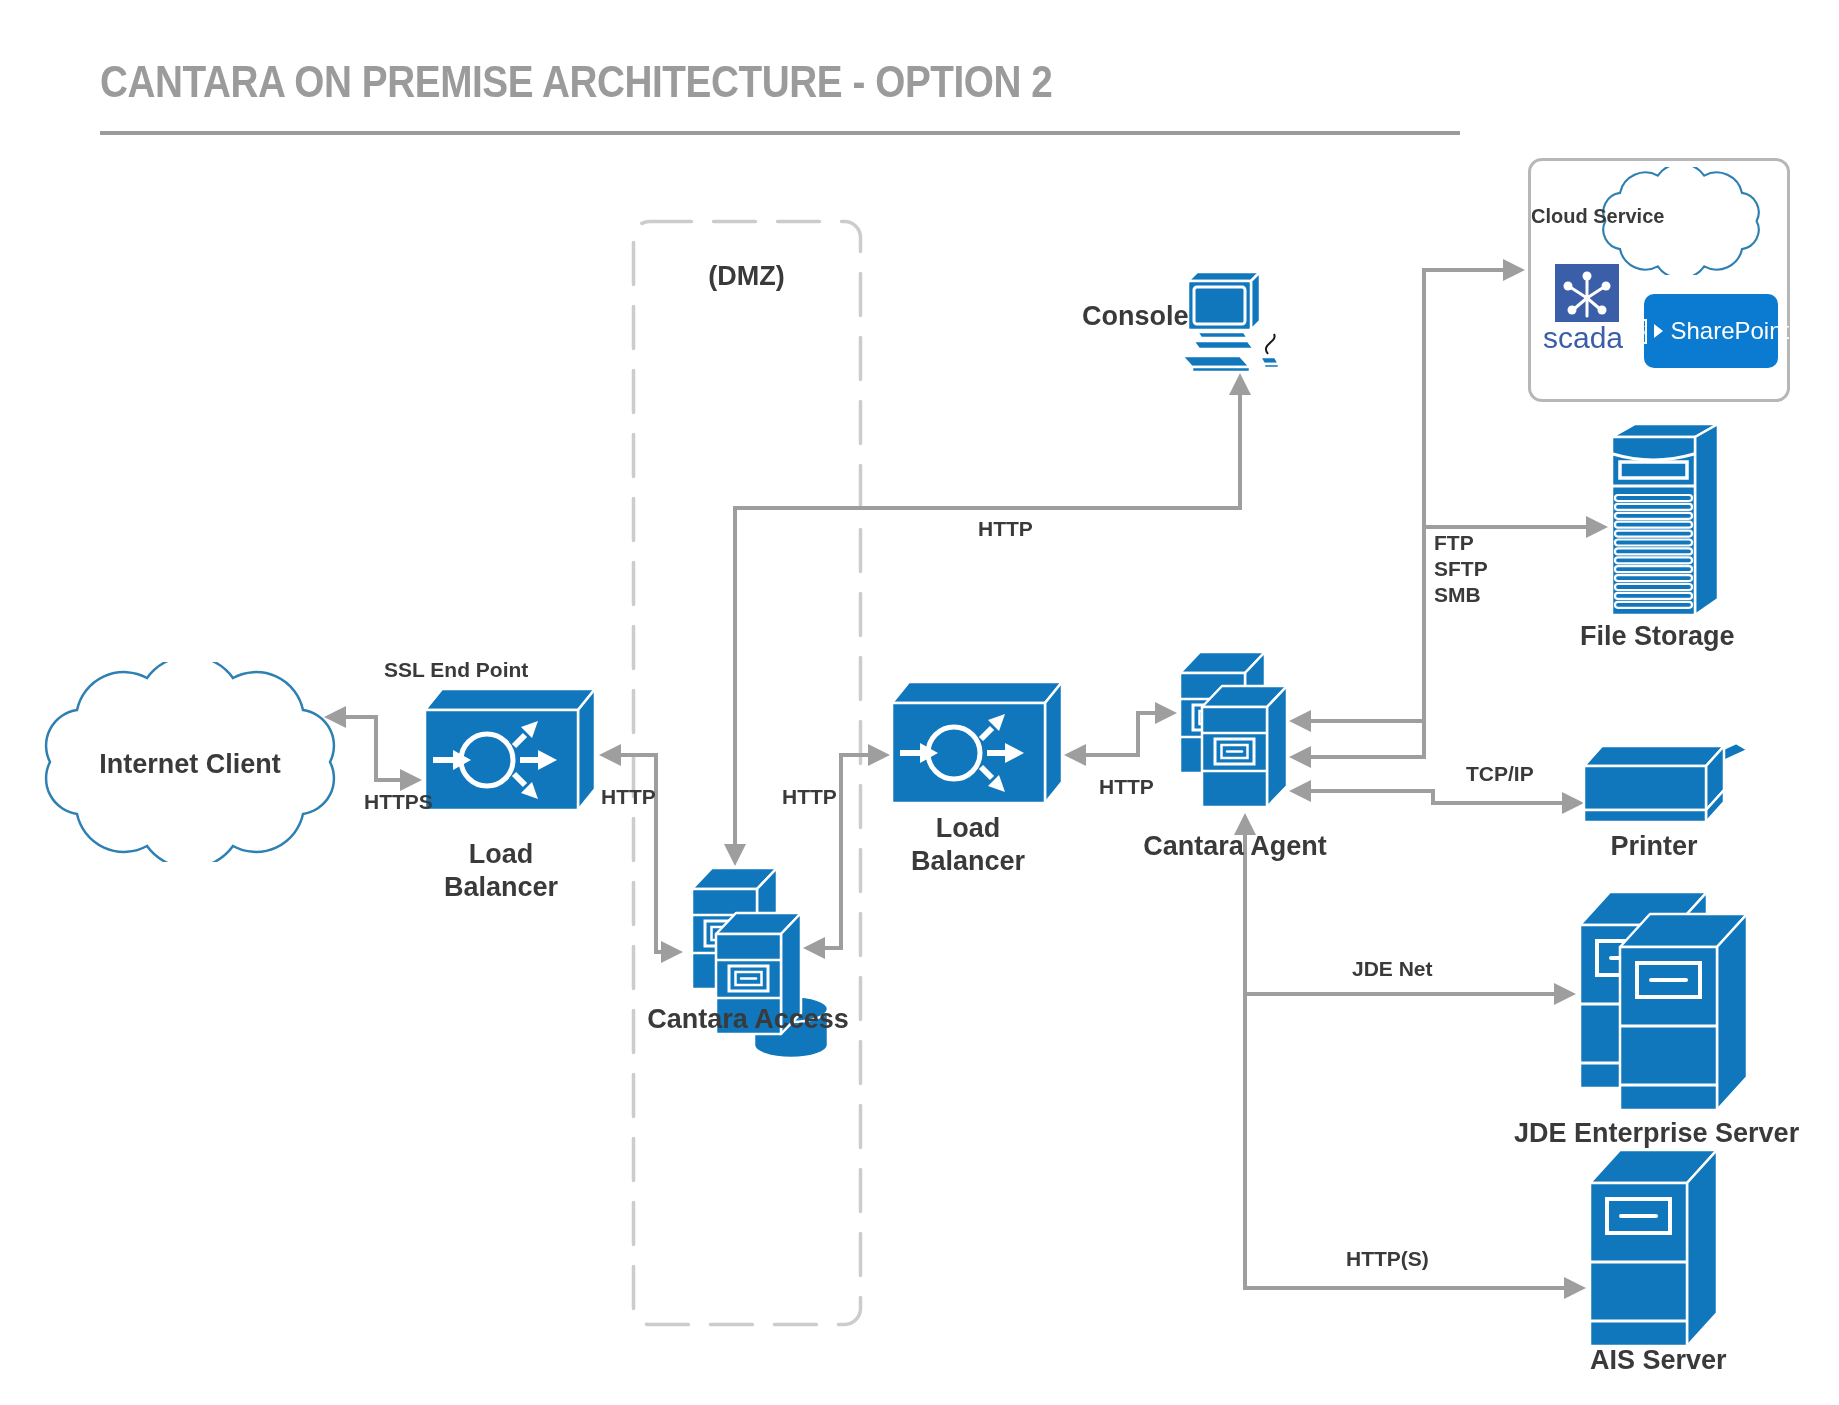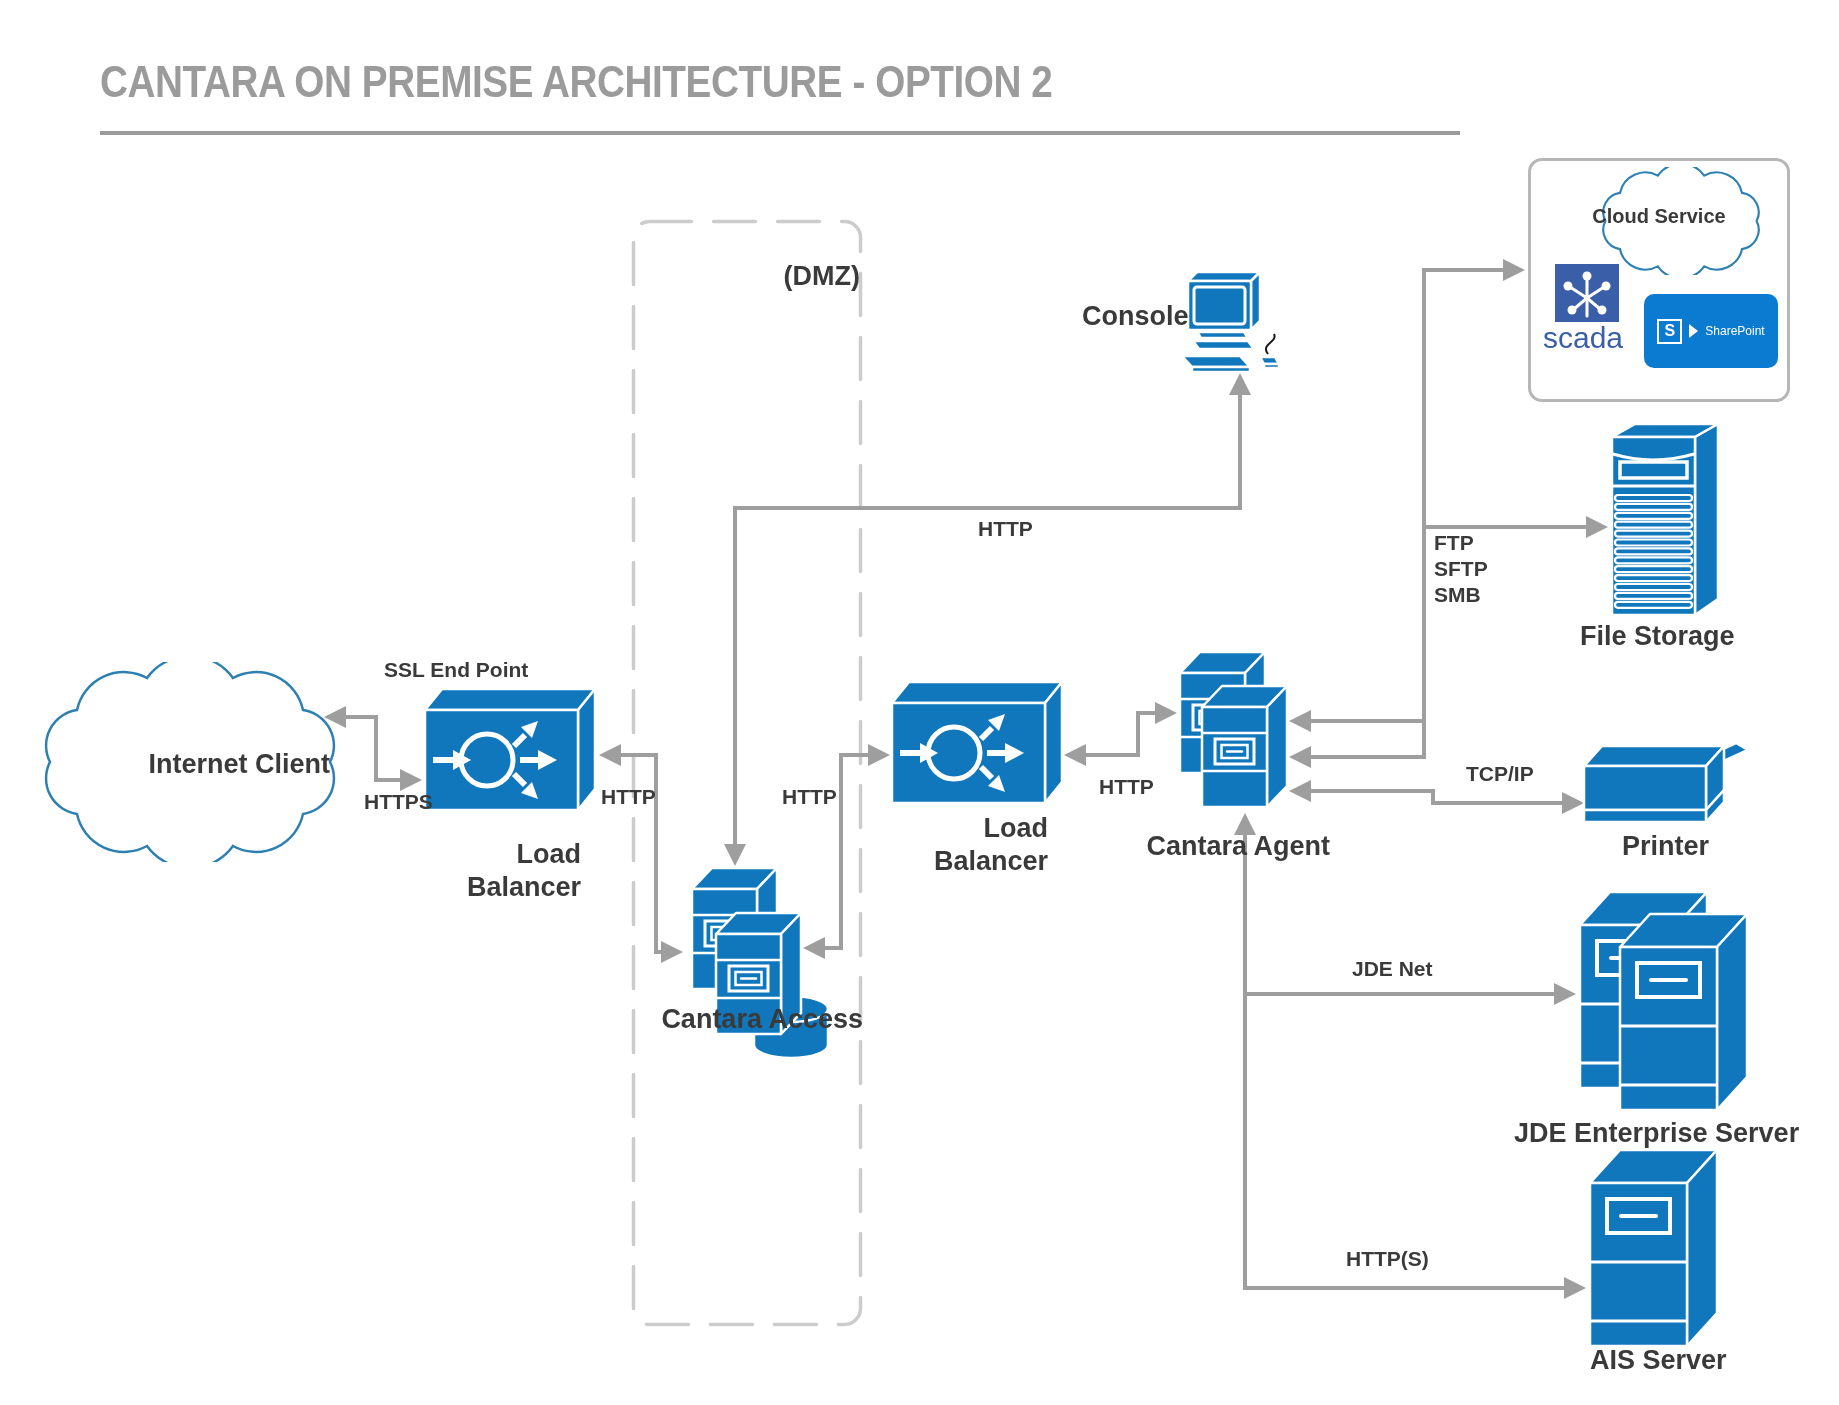--- a/index.html
+++ b/index.html
@@ -5,43 +5,43 @@
   html,body{margin:0;padding:0;background:#fff}
   .stage{position:relative;width:1808px;height:1405px;background:#fff;
          font-family:"Liberation Sans",sans-serif;overflow:hidden}
   .abs{position:absolute}
   .title{position:absolute;left:100px;top:57px;font-weight:700;font-size:44px;
          color:var(--title-gray,#9b9b9b);letter-spacing:-.5px;white-space:nowrap;
          transform:scaleX(.88);transform-origin:left top}
   .rule{position:absolute;left:100px;top:131px;width:1360px;height:4px;
         background:var(--title-gray,#9b9b9b)}
   .nlabel{position:absolute;font-weight:700;font-size:27px;line-height:33px;
-          color:var(--label-dark,#3a3a3a);text-align:right}
+          color:var(--label-dark,#3a3a3a);text-align:center}
   .clabel{position:absolute;font-weight:700;font-size:21px;line-height:26px;
           color:var(--label-dark,#3a3a3a);white-space:nowrap}
   .face{fill:var(--node-blue,#1177bd);stroke:#fff;stroke-width:2.5;stroke-linejoin:round}
   .wline{fill:none;stroke:#fff;stroke-linecap:round}
   .conn{fill:none;stroke:var(--line-gray,#9e9e9e);stroke-width:4}
   .ahead{fill:var(--line-gray,#9e9e9e);stroke:none}
   .csbox{position:absolute;left:1528px;top:158px;width:262px;height:244px;
          border:3px solid #b7b7b7;border-radius:14px;background:#fff;box-sizing:border-box}
-  .cslabel{position:absolute;left:0;top:44px;width:100%;text-align:center;
+  .cslabel{position:absolute;left:0;top:44px;width:100%;
            font-weight:700;font-size:20px;color:var(--label-dark,#3a3a3a)}
   .scada-tile{position:absolute;left:24px;top:103px;width:64px;height:58px;
               background:var(--scada-blue,#3b5ea9)}
   .scada-word{position:absolute;left:12px;top:160px;width:88px;text-align:left;
               font-size:30px;font-weight:400;color:var(--scada-blue,#3b5ea9)}
   .sp-badge{position:absolute;left:113px;top:133px;width:134px;height:74px;
             border-radius:10px;background:var(--sharepoint-blue,#0b7ad1);
             display:flex;align-items:center;justify-content:center;gap:7px;color:#fff}
   .sp-logo{width:25px;height:25px;border:2.5px solid #fff;display:flex;align-items:center;
            justify-content:center;font-size:16px;font-weight:700;box-sizing:border-box}
   .sp-chevron{width:0;height:0;border-left:9px solid #fff;border-top:7px solid transparent;
               border-bottom:7px solid transparent}
-  .sp-word{font-size:12px;font-weight:400}
+  .sp-word{font-size:24px;font-weight:400}
 </style>
 </head>
 <body>
 
 <div class="stage">
 
   <svg style="position:absolute;width:0;height:0" aria-hidden="true">
     <defs>
       <g id="tower-sm">
         <polygon class="face" points="0,21 20,0 85,0 65,21"></polygon>

